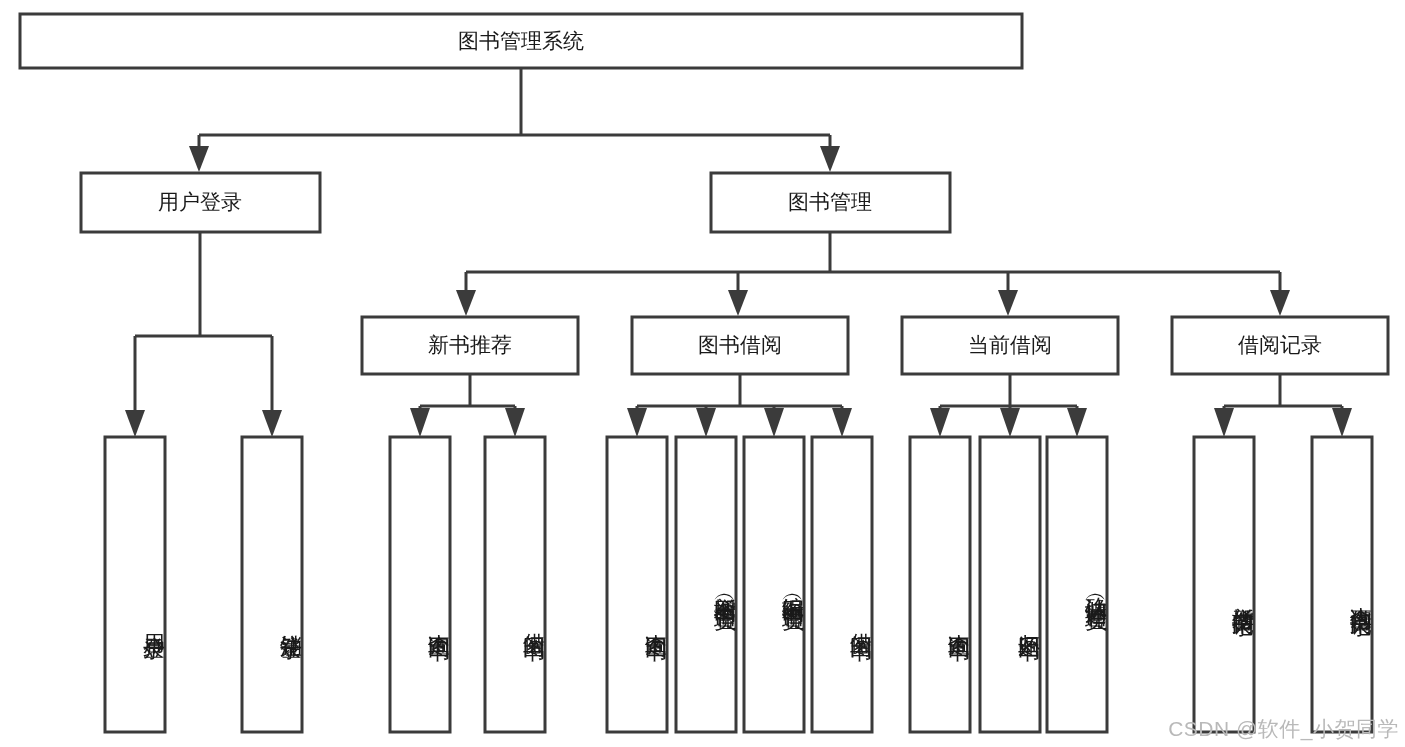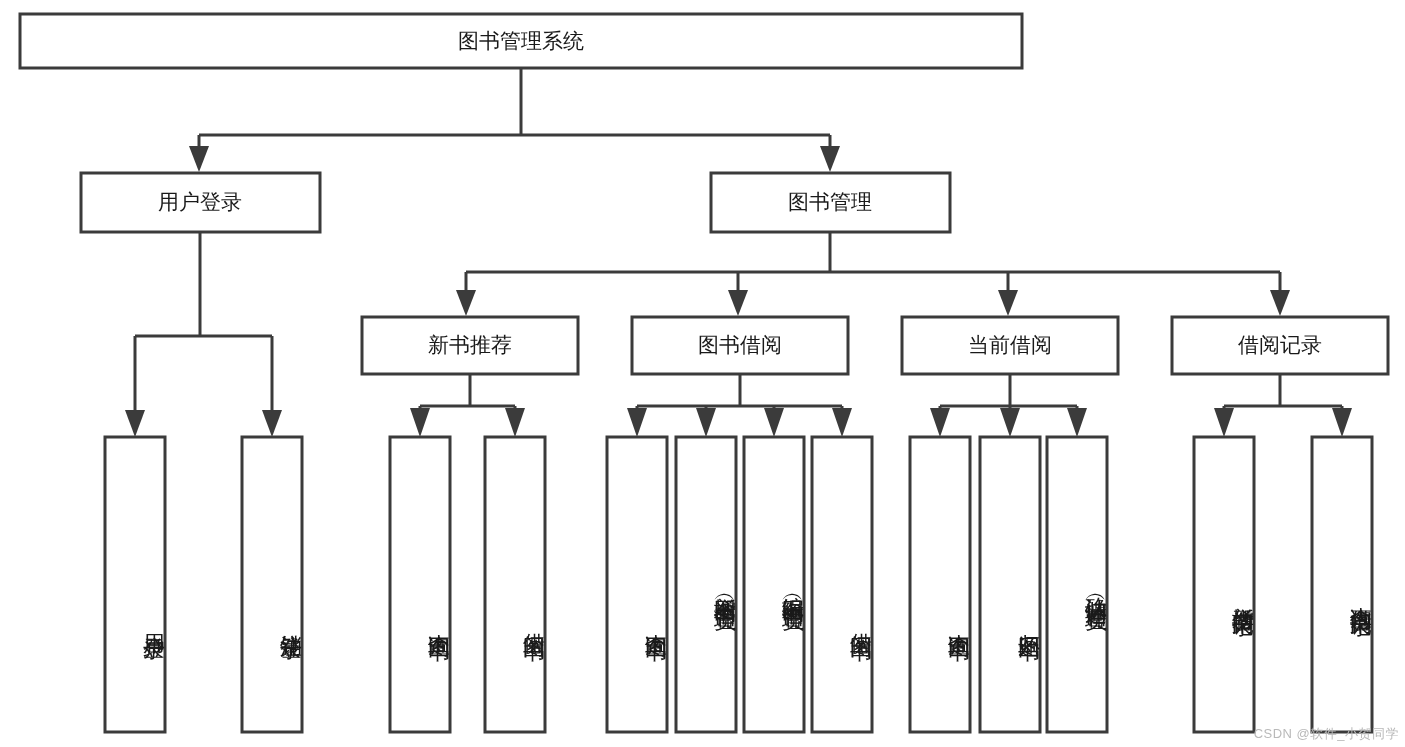--- a/index.html
+++ b/index.html
@@ -61,21 +61,21 @@
     align-items: flex-start;
     justify-content: center;
     white-space: nowrap;
     pointer-events: none;
   }
   .watermark {
     position: absolute;
     right: 6px;
     bottom: 4px;
     font-family: "Liberation Sans", "DejaVu Sans", sans-serif;
-    font-size: 13px;
+    font-size: 21px;
     color: #b9b9b9;
     letter-spacing: 0.5px;
     white-space: nowrap;
   }
 </style>
 </head>
 <body>
 
 <div id="diagram-root">
 

